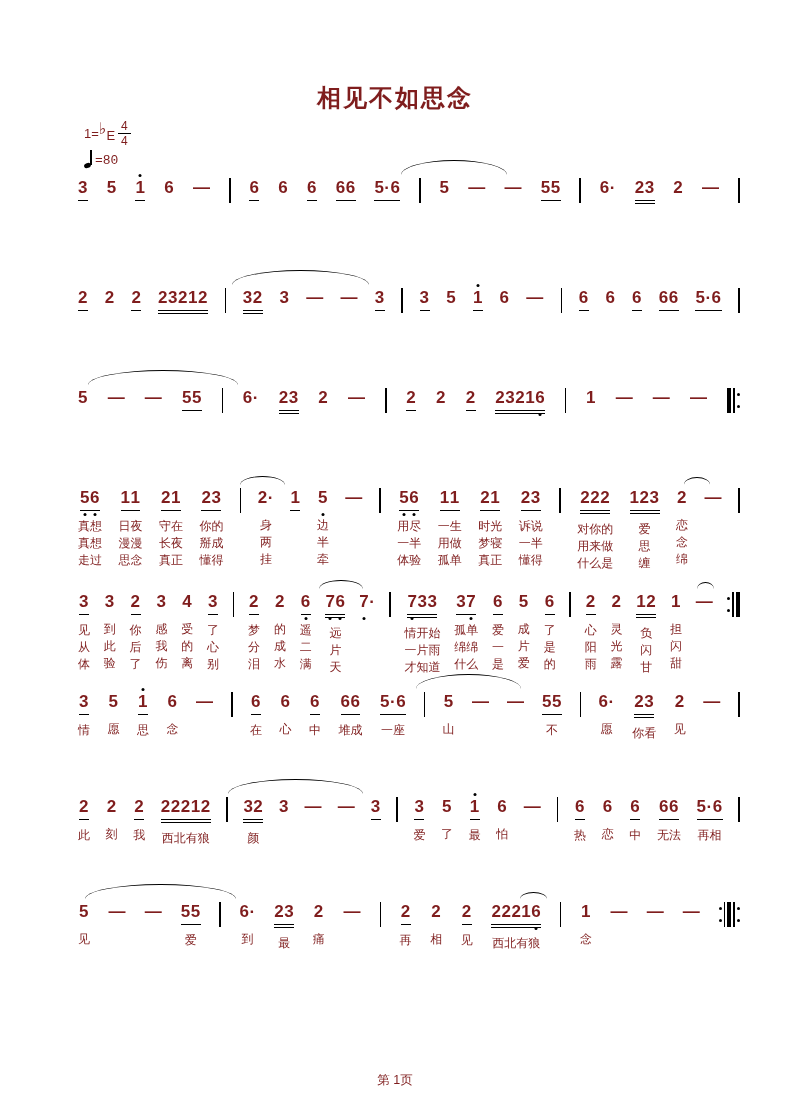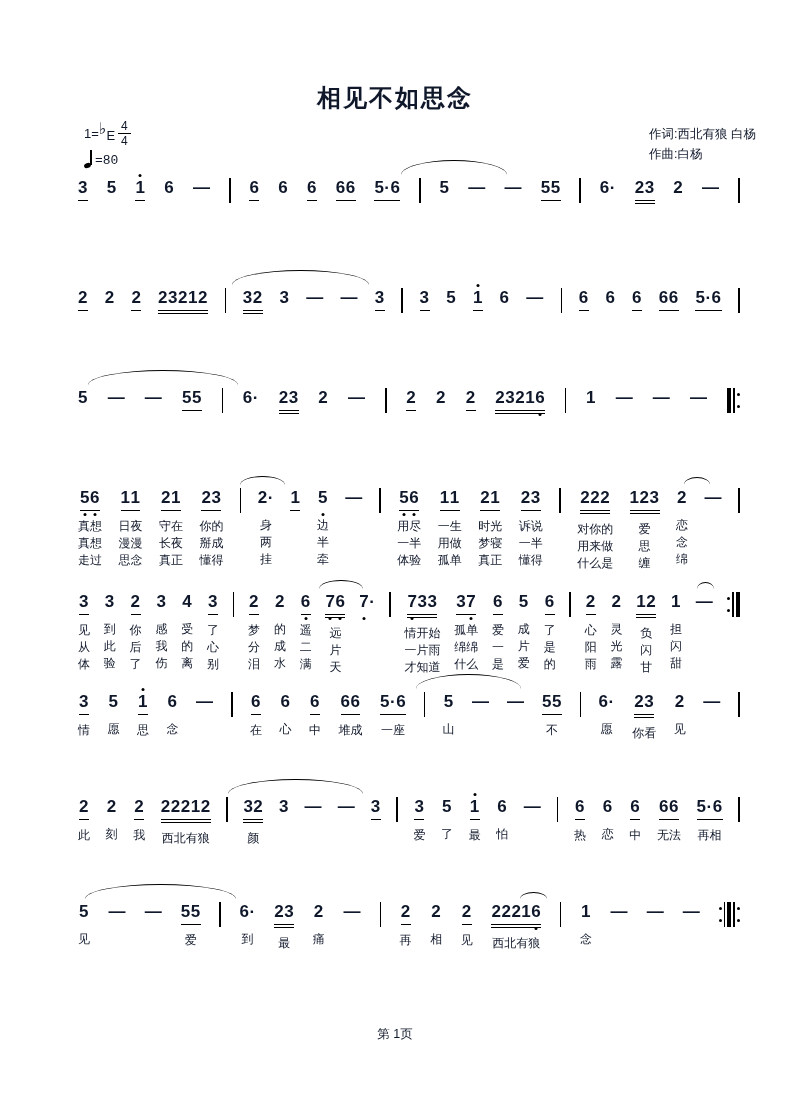--- a/index.html
+++ b/index.html
@@ -1,17 +1,17 @@
 <!DOCTYPE html>
 <html><head>
 <meta charset="utf-8">
 <style>
   html,body{margin:0;padding:0;background:#fff;}
   #page{position:relative;width:790px;height:1119px;background:#ffffff;overflow:hidden;
-        font-family:"Liberation Sans",sans-serif;color:#0f172a;}
+        font-family:"Liberation Sans",sans-serif;color:#7f1d1d;}
   
   .title{position:absolute;top:82px;left:0;width:100%;text-align:center;
          font-family:"Liberation Serif","DejaVu Serif",serif;font-weight:bold;
          font-size:24px;letter-spacing:2px;}
   
   .keyblock{position:absolute;left:84px;top:120px;font-size:13px;}
   .keyline{display:flex;align-items:center;height:26px;}
   .flat{font-size:16px;position:relative;top:-5px;font-family:"DejaVu Sans",sans-serif;}
   .keynote{position:relative;top:2px;}
   .frac{display:inline-flex;flex-direction:column;align-items:center;line-height:1;
@@ -46,21 +46,21 @@
   .bar{display:flex;align-items:flex-start;gap:2px;height:26px;}
   .bthin{width:1.5px;height:25px;background:#000;}
   .bthick{width:4px;height:25px;background:#000;}
   .dotcol{display:flex;flex-direction:column;justify-content:space-between;
           height:15px;margin-top:5px;}
   .dotcol i{width:3px;height:3px;background:#000;border-radius:50%;display:block;}
   
   .slur{position:absolute;border-top:1.3px solid #000;
         border-radius:50% 50% 0 0 / 100% 100% 0 0;}
   
-  .footer{position:absolute;top:1026px;left:0;width:100%;text-align:center;font-size:12.5px;}
+  .footer{position:absolute;top:1072px;left:0;width:100%;text-align:center;font-size:12.5px;}
 </style>
 </head>
 <body>
 
 <div id="page">
 
   <div class="title">相见不如思念</div>
 
   <div class="keyblock">
     <div class="keyline">
@@ -71,24 +71,20 @@
         <span class="ftop">4</span>
         <span class="fbot">4</span>
       </span>
     </div>
     <div class="tempoline">
       <span class="qnote"></span>
       <span>=80</span>
     </div>
   </div>
 
-  <div class="credits">
-    <div>作词:西北有狼  白杨</div>
-    <div>作曲:白杨</div>
-  </div>
 
   <div id="systems">
       <div class="system" style="top: 178px;">
         <span class="slur" style="left: 48.8%; width: 16%; height: 14px; top: -18px;"></span>
         <span class="cell">
           <span class="note u1">
             <span class="ch">3</span>
           </span>
         </span>
         <span class="cell">

